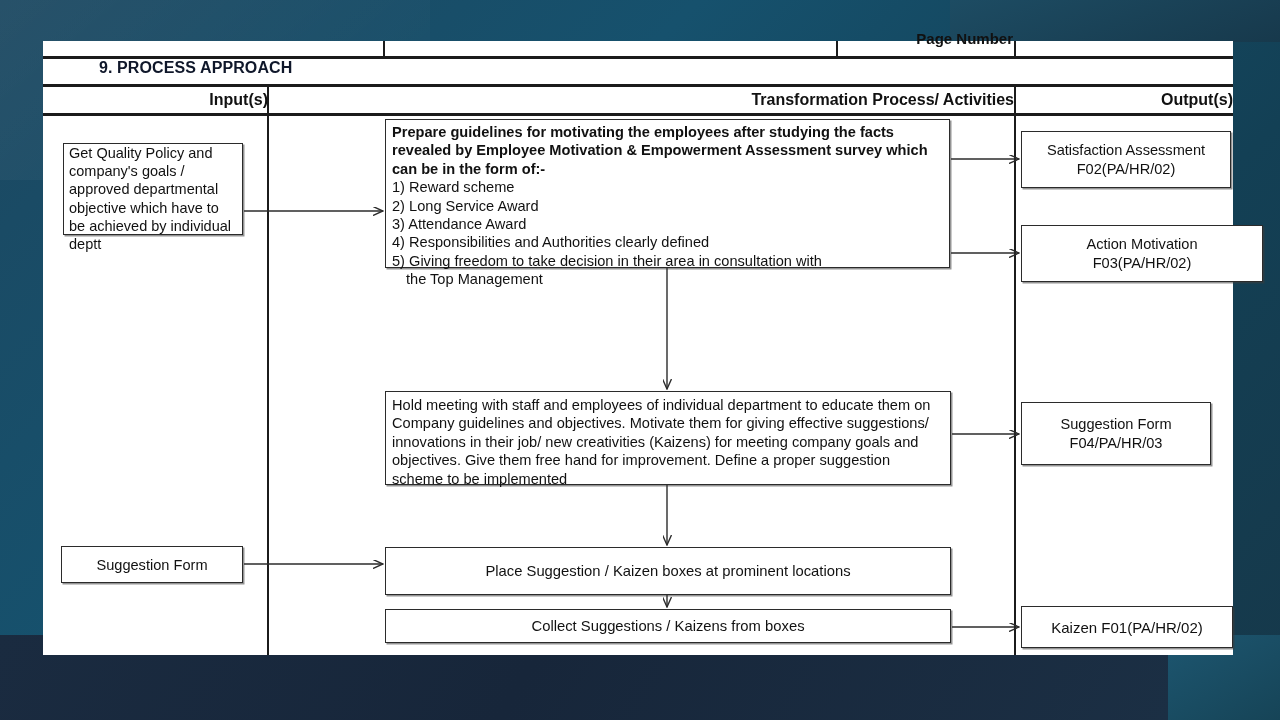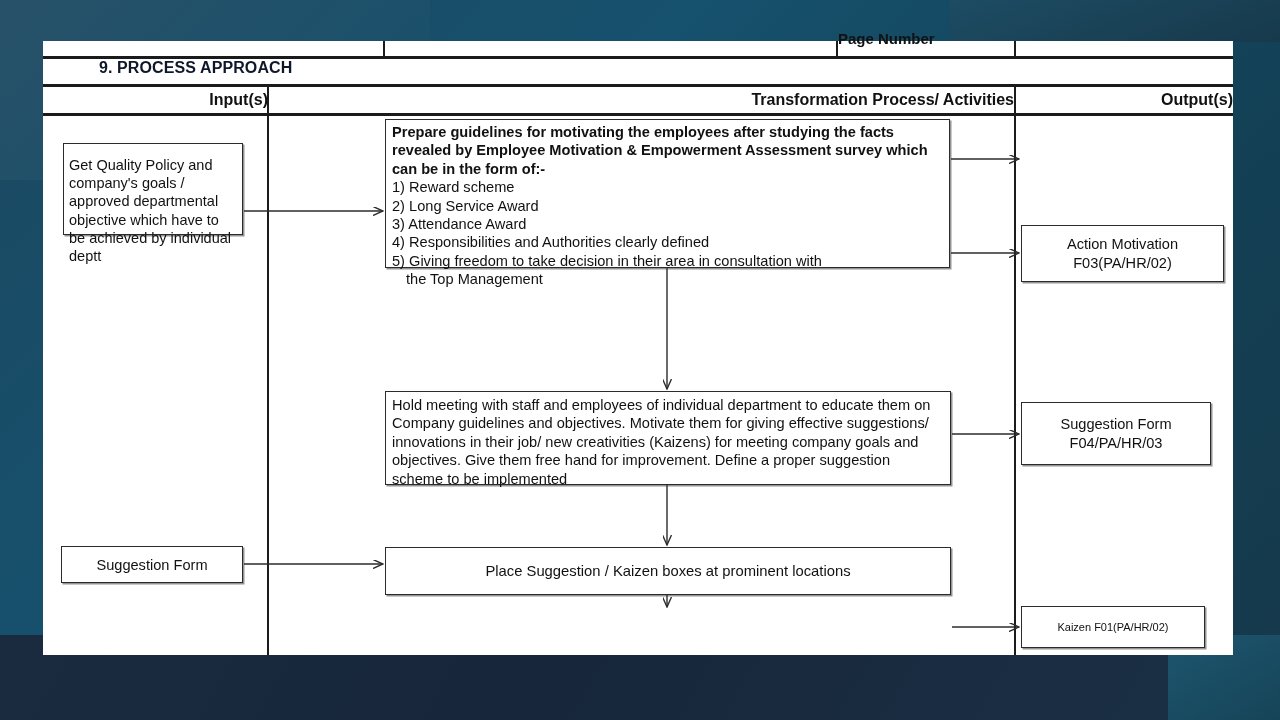--- a/index.html
+++ b/index.html
@@ -42,21 +42,21 @@
     background:#ffffff;
     box-shadow:0 0 0 0 rgba(0,0,0,0);
   }
   .hline{position:absolute;background:#1b1b1b;}
   .vline{position:absolute;background:#1b1b1b;}
 
   
   #hdr-pagenumber{
     position:absolute;left:795px;top:-13px;width:175px;height:22px;
     font-size:15px;font-weight:bold;color:#111;
-    text-align:left;line-height:22px;white-space:nowrap;overflow:hidden;
+    text-align:right;line-height:22px;white-space:nowrap;overflow:hidden;
   }
   #hdr-cell-div1{left:340px;top:0;width:1.5px;height:16px;}
   #hdr-cell-div2{left:793px;top:0;width:1.5px;height:16px;}
   #hdr-cell-div3{left:971px;top:0;width:1.5px;height:16px;}
   #title-text{
     position:absolute;left:8px;top:18px;
     font-size:16px;font-weight:bold;color:#0f172a;letter-spacing:.1px;
     white-space:nowrap;
     margin-left:48px;
   }
@@ -76,35 +76,35 @@
   
   .fbox{
     position:absolute;background:#fff;border:1.5px solid #2b2b2b;
     box-sizing:border-box;color:#111;
     box-shadow:1.5px 1.5px 0 rgba(60,60,60,.55);
   }
   .fbox .txt{display:block;font-weight:bold;}
   .center{display:flex;align-items:center;justify-content:center;text-align:center;}
 
   
-  #box-input1{left:20px;top:102px;width:180px;height:92px;padding:12px 5px;
+  #box-input1{left:20px;top:102px;width:180px;height:92px;padding:0 5px;
               font-size:14.5px;line-height:18.2px;}
   #box-proc1{left:342px;top:78px;width:565px;height:149px;padding:3px 6px;
              font-size:14.6px;line-height:18.4px;}
   #box-proc2{left:342px;top:350px;width:566px;height:94px;padding:4px 6px;
              font-size:14.6px;line-height:18.4px;}
   #box-proc3{left:342px;top:506px;width:566px;height:48px;font-size:14.8px;}
   #box-proc4{left:342px;top:568px;width:566px;height:34px;font-size:14.8px;}
 
   #box-input2{left:18px;top:505px;width:182px;height:37px;font-size:14.6px;}
 
   #box-out1{left:978px;top:90px;width:210px;height:57px;font-size:14.6px;line-height:19px;}
-  #box-out2{left:978px;top:184px;width:203px;height:57px;font-size:14.6px;line-height:19px;}
+  #box-out2{left:978px;top:184px;width:242px;height:57px;font-size:14.6px;line-height:19px;}
   #box-out3{left:978px;top:361px;width:190px;height:63px;font-size:14.6px;line-height:19px;}
-  #box-out4{left:978px;top:565px;width:184px;height:42px;font-size:11px;}
+  #box-out4{left:978px;top:565px;width:212px;height:42px;font-size:15px;}
 
   .ind{display:block;padding-left:14px;text-indent:-14px;}
   .ind2{display:block;padding-left:14px;}
 
   
   #wires{position:absolute;left:0;top:0;width:1190px;height:614px;pointer-events:none;}
 </style>
 </head>
 <body>
 
@@ -176,21 +176,28 @@
       <span class="ind">3) Attendance Award</span>
       <span class="ind">4) Responsibilities and Authorities clearly defined</span>
       <span class="ind">5) Giving freedom to take decision in their area in consultation with</span>
       <span class="ind2">the Top Management</span>
     </div>
 
     <div class="fbox" id="box-proc2">Hold meeting with staff and employees of individual department to educate them on Company guidelines and objectives.  Motivate them for giving effective suggestions/ innovations in their job/ new creativities (Kaizens) for meeting company goals and objectives. Give them free hand for improvement. Define a proper suggestion scheme to be implemented</div>
 
     <div class="fbox center" id="box-proc3">Place Suggestion / Kaizen boxes at prominent locations</div>
 
-
+    <div class="fbox center" id="box-proc4">Collect Suggestions / Kaizens from boxes</div>
+
+    <div class="fbox center" id="box-out1">
+      <div>
+        <span>Satisfaction Assessment</span><br>
+        <span>F02(PA/HR/02)</span>
+      </div>
+    </div>
 
     <div class="fbox center" id="box-out2">
       <div>
         <span>Action Motivation</span><br>
         <span>F03(PA/HR/02)</span>
       </div>
     </div>
 
     <div class="fbox center" id="box-out3">
       <div>

